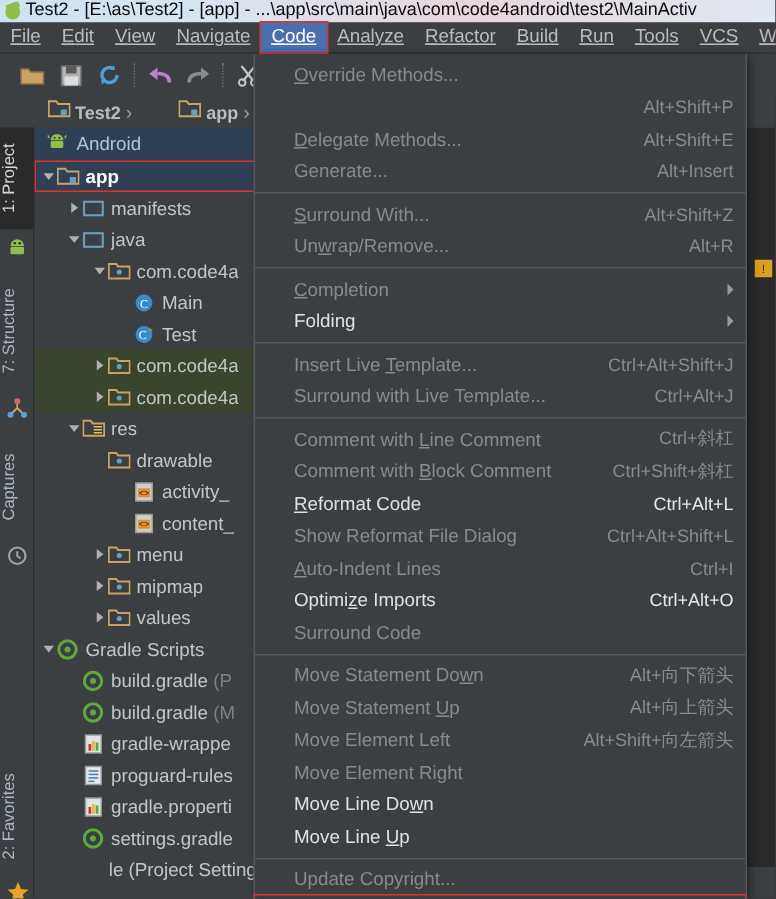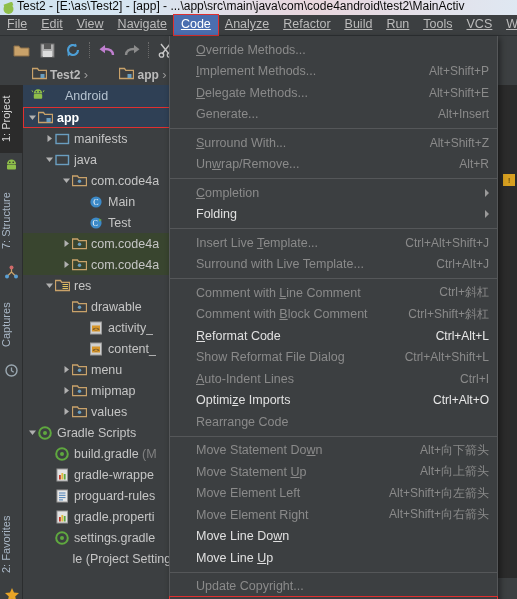--- a/index.html
+++ b/index.html
@@ -89,21 +89,21 @@
 
   
   .treepanel {
     position: absolute; left: 23px; top: 85px; width: 151px; height: 514px;
     background: #3c3f41; overflow: hidden;
   }
   .treehdr {
     height: 22px; background: #2f4055; display: flex; align-items: center;
     padding-left: 8px;
   }
-  .treehdr .lbl { font-size: 12.5px; color: #b6c3d0; margin-left: 20px; }
+  .treehdr .lbl { font-size: 12.5px; color: #b6c3d0; margin-left: 6px; }
   .trow {
     position: relative; height: 21px; display: flex; align-items: center;
     white-space: nowrap; font-size: 12.5px; color: #c5c5c5;
   }
   .trow.sel { background: #2f4055; color: #ffffff; font-weight: bold; outline: 1px solid #e03030; outline-offset: -1px; }
   .trow.greenhl { background: #39452f; }
   .tarrow { width: 11px; height: 11px; flex: 0 0 11px; display: flex; align-items: center; justify-content: center; }
   .tarrow svg { display: block; }
   .ticon { width: 15px; height: 15px; flex: 0 0 15px; margin-right: 4px; display: flex; align-items: center; justify-content: center; }
   .tlabel { overflow: hidden; }
@@ -571,20 +571,31 @@
         </div>
         <div class="trow">
           <span style="display:inline-block;width:21px"></span>
           <span class="tarrow"></span>
           <span class="ticon">
             <svg width="15" height="14" viewBox="0 0 15 14">
               <circle cx="7" cy="7" r="5.8" fill="none" stroke="#5fa83f" stroke-width="2"></circle>
               <circle cx="7" cy="7" r="2" fill="#5fa83f"></circle>
             </svg>
           </span>
+          <span class="tlabel">build.gradle<span class="dim"> (P</span></span>
+        </div>
+        <div class="trow">
+          <span style="display:inline-block;width:21px"></span>
+          <span class="tarrow"></span>
+          <span class="ticon">
+            <svg width="15" height="14" viewBox="0 0 15 14">
+              <circle cx="7" cy="7" r="5.8" fill="none" stroke="#5fa83f" stroke-width="2"></circle>
+              <circle cx="7" cy="7" r="2" fill="#5fa83f"></circle>
+            </svg>
+          </span>
           <span class="tlabel">build.gradle<span class="dim"> (M</span></span>
         </div>
         <div class="trow">
           <span style="display:inline-block;width:21px"></span>
           <span class="tarrow"></span>
           <span class="ticon">
             <svg width="15" height="14" viewBox="0 0 15 14">
               <rect x="2" y="1" width="10.5" height="12" fill="#e3e3e3" stroke="#9a9a9a"></rect>
               <rect x="4" y="7" width="1.8" height="4.5" fill="#c0392b"></rect>
               <rect x="6.4" y="5" width="1.8" height="6.5" fill="#e2b93c"></rect>
@@ -638,21 +649,20 @@
           <span class="tlabel">le (Project Settings)</span>
         </div>
       </div>
   </div>
 
   <div class="menu" id="code-menu">
       <div class="row">
         <span class="txt"><u>O</u>verride Methods...</span>
       </div>
       <div class="row">
-        <span class="txt"><u>I</u>mplement Methods...</span>
         <span class="acc">Alt+Shift+P</span>
       </div>
       <div class="row">
         <span class="txt"><u>D</u>elegate Methods...</span>
         <span class="acc">Alt+Shift+E</span>
       </div>
       <div class="row">
         <span class="txt">Generate...</span>
         <span class="acc">Alt+Insert</span>
       </div>
@@ -702,38 +712,37 @@
       </div>
       <div class="row">
         <span class="txt"><u>A</u>uto-Indent Lines</span>
         <span class="acc">Ctrl+I</span>
       </div>
       <div class="row enabled">
         <span class="txt">Optimi<u>z</u>e Imports</span>
         <span class="acc">Ctrl+Alt+O</span>
       </div>
       <div class="row">
-        <span class="txt">Rearrange Code</span>
+        <span class="txt">Surround Code</span>
       </div>
       <div class="sep"></div>
       <div class="row">
         <span class="txt">Move Statement Do<u>w</u>n</span>
         <span class="acc">Alt+向下箭头</span>
       </div>
       <div class="row">
         <span class="txt">Move Statement <u>U</u>p</span>
         <span class="acc">Alt+向上箭头</span>
       </div>
       <div class="row">
         <span class="txt">Move Element Left</span>
         <span class="acc">Alt+Shift+向左箭头</span>
       </div>
       <div class="row">
         <span class="txt">Move Element Right</span>
-        <span class="acc">Alt+Shift+向右箭头</span>
       </div>
       <div class="row enabled">
         <span class="txt">Move Line Do<u>w</u>n</span>
       </div>
       <div class="row enabled">
         <span class="txt">Move Line <u>U</u>p</span>
       </div>
       <div class="sep"></div>
       <div class="row">
         <span class="txt">Update Copyright...</span>

